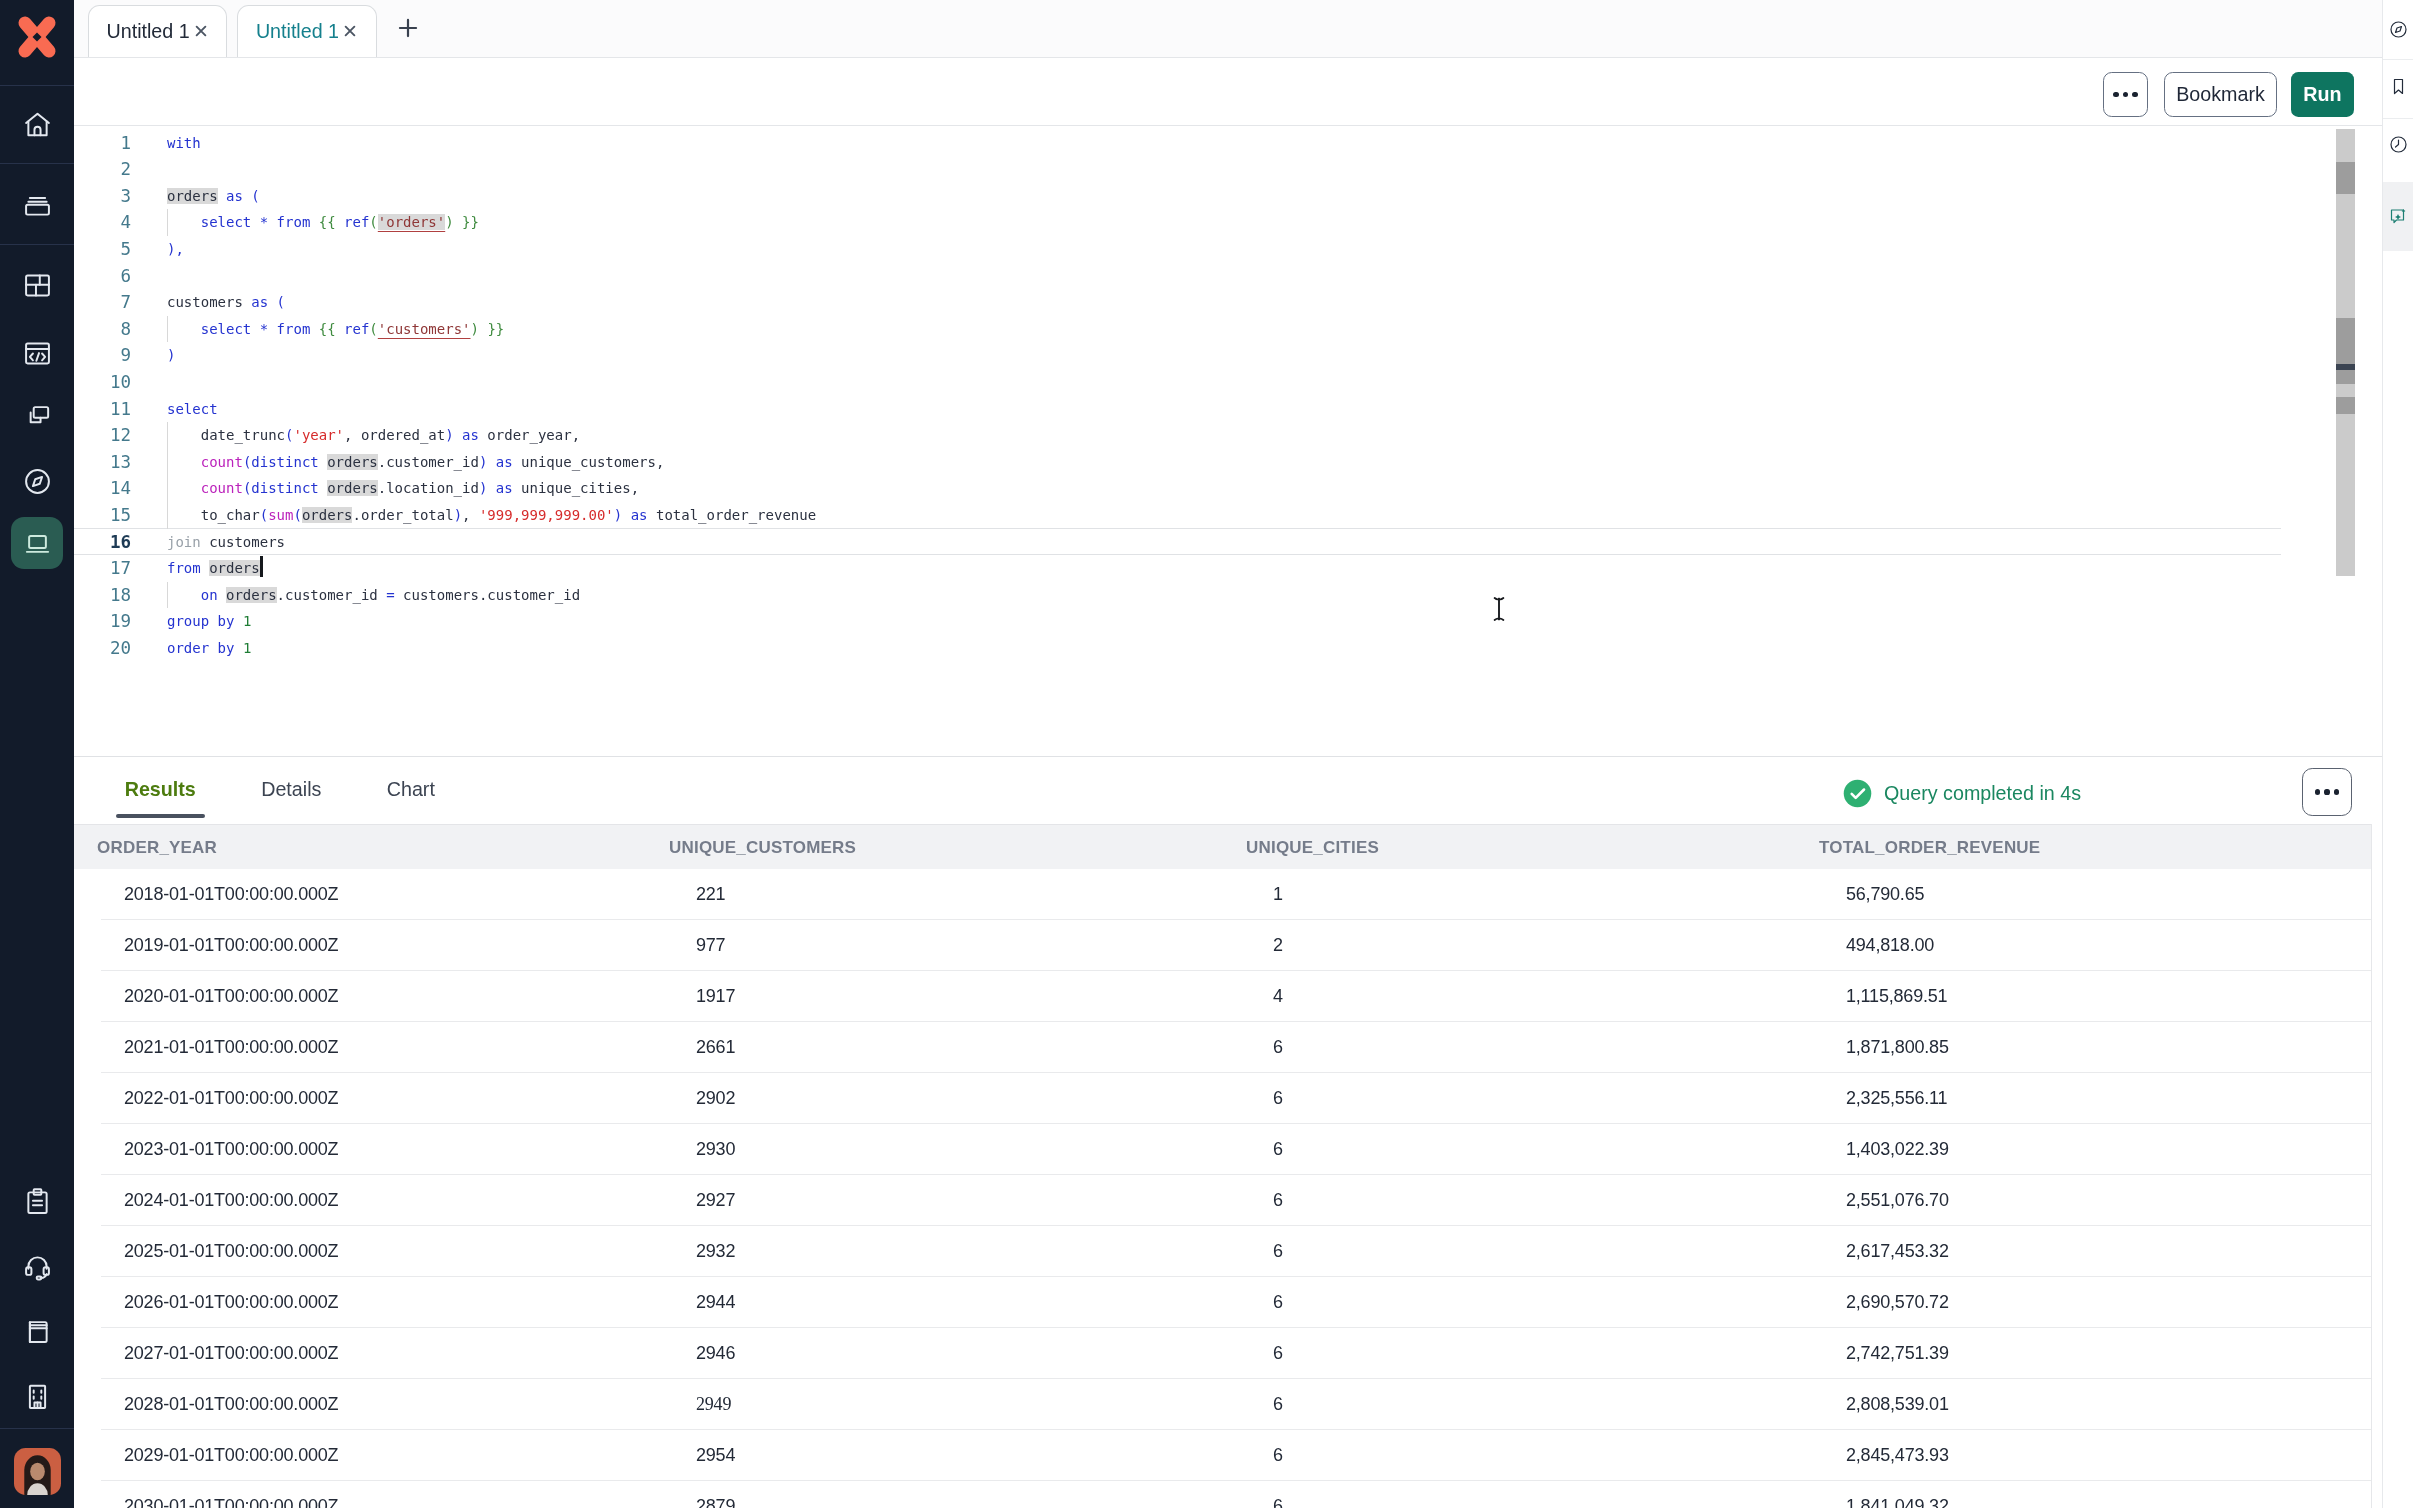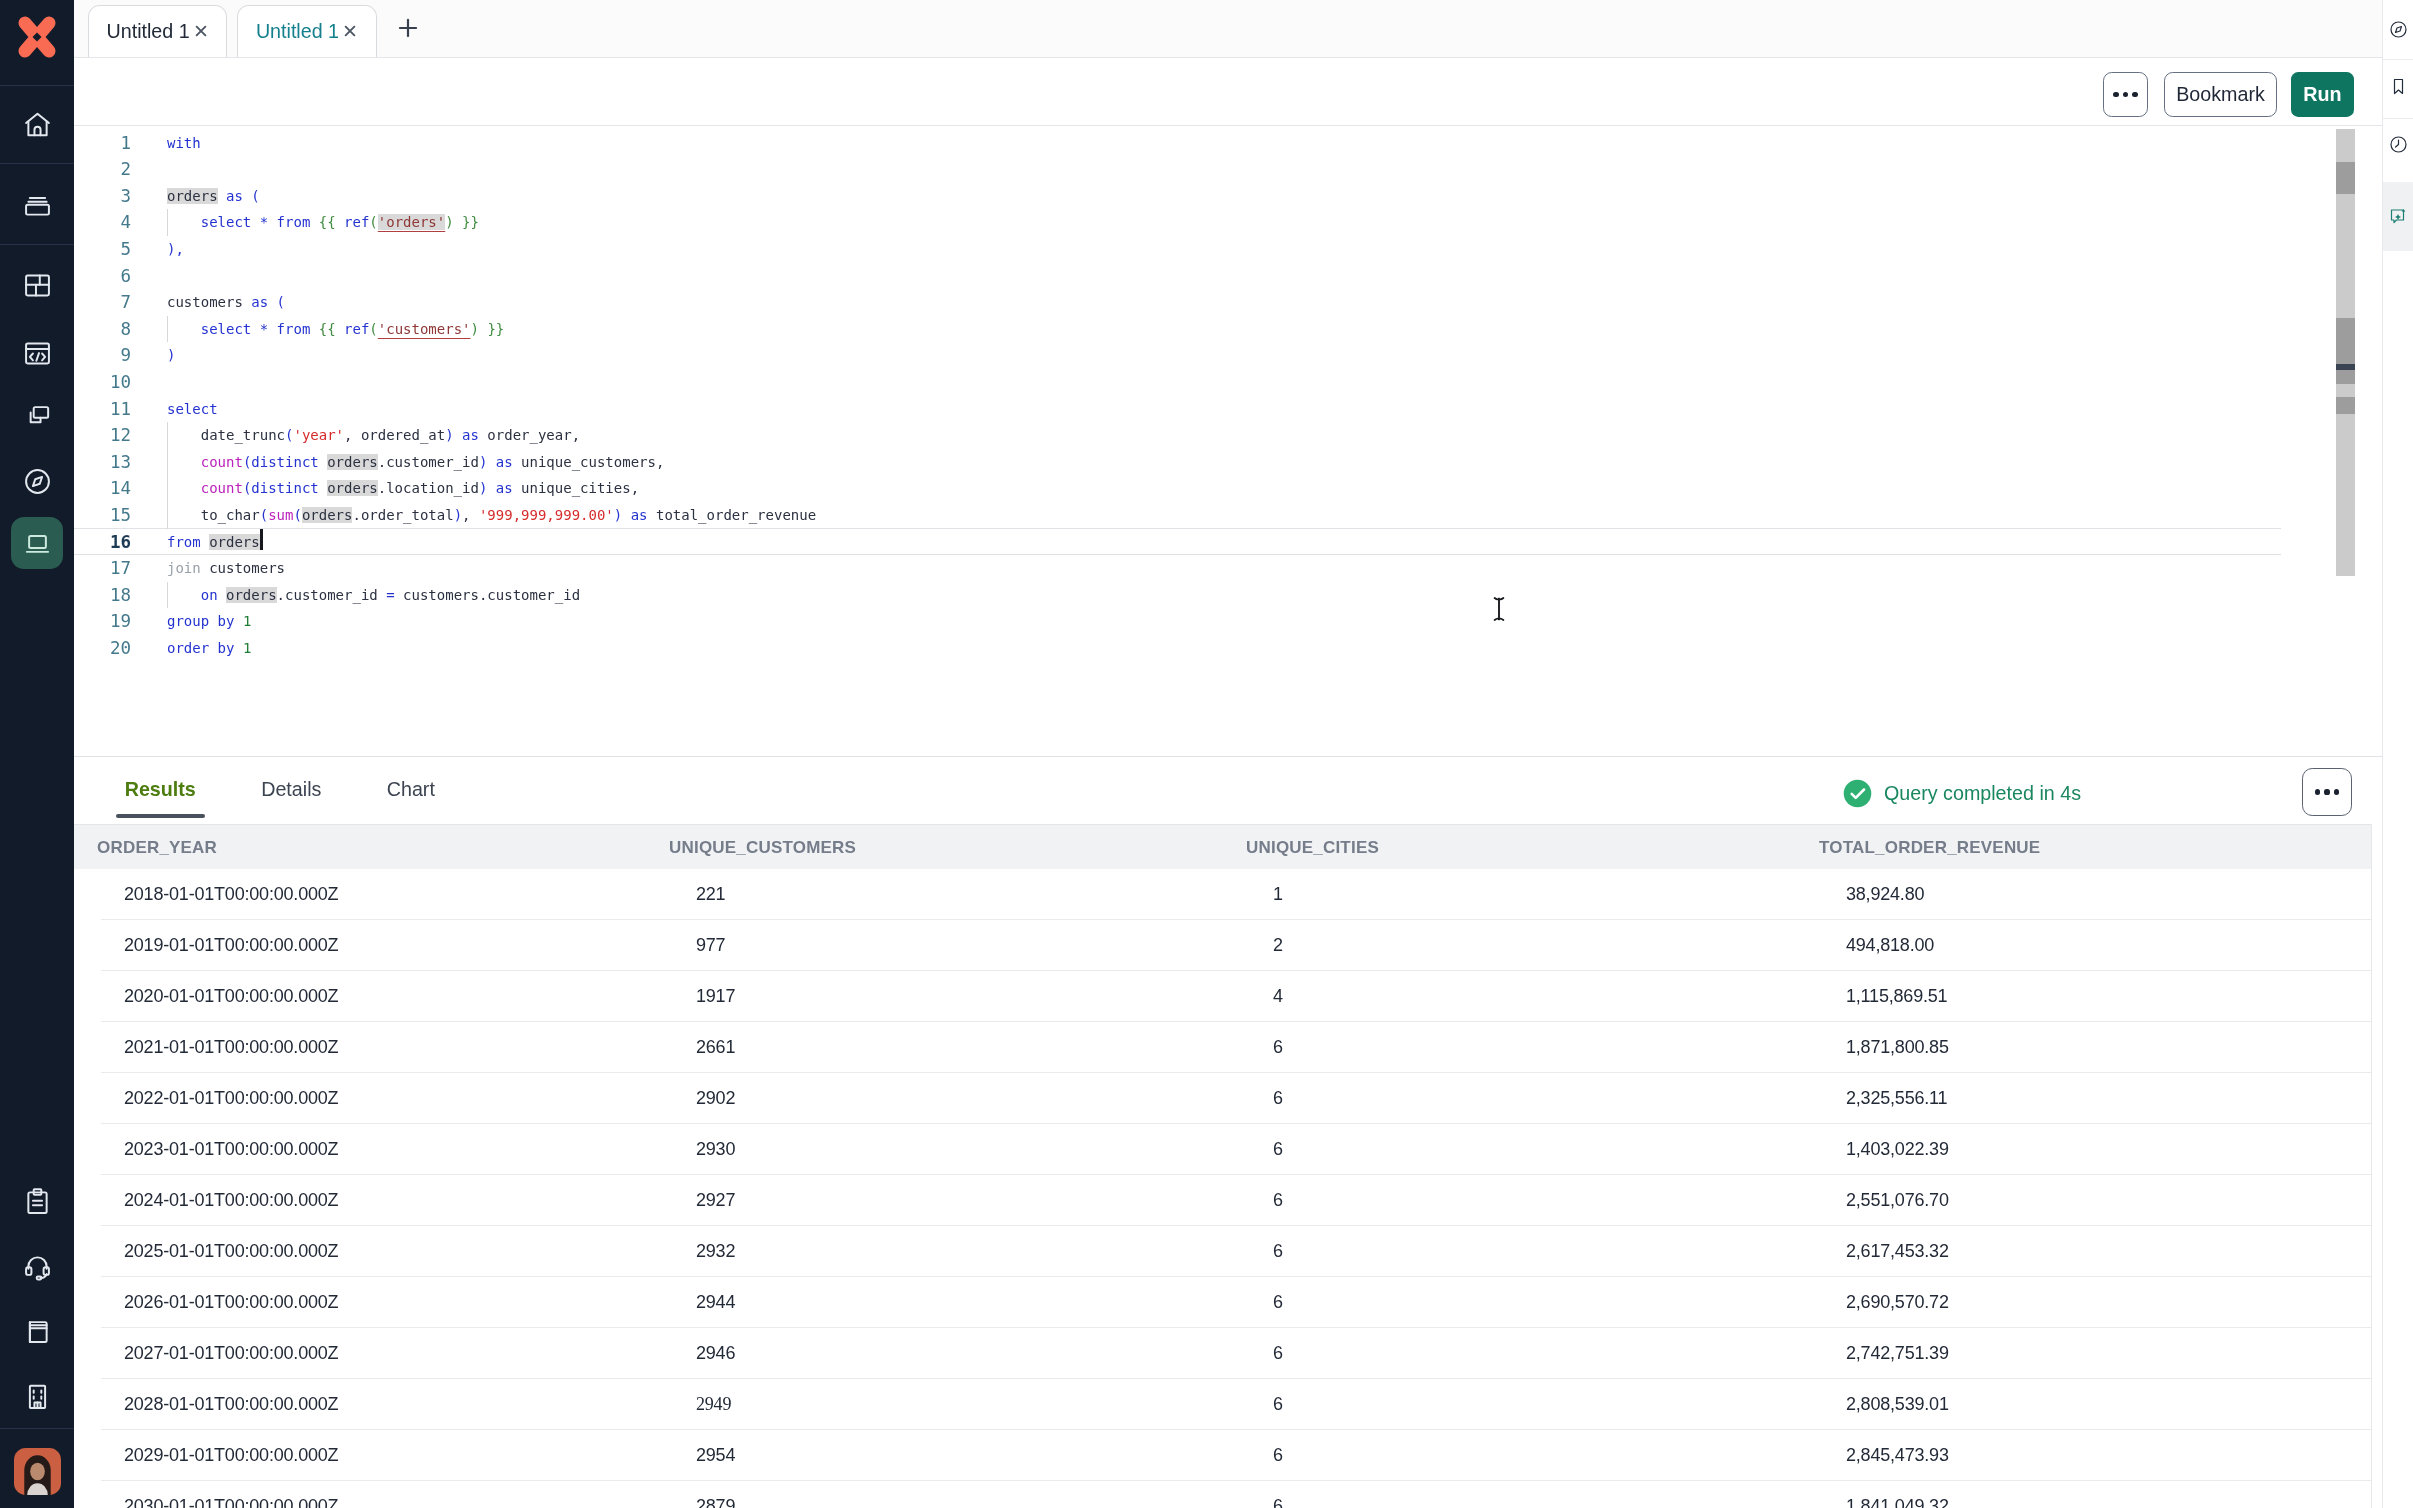--- a/index.html
+++ b/index.html
@@ -254,22 +254,22 @@
           <div class="codeline"></div>
           <div class="codeline"><span class="tk-id">customers</span><span class="tk-id"> </span><span class="tk-kw">as</span><span class="tk-kw"> (</span></div>
           <div class="codeline"><span class="guide"></span><span class="tk-id">    </span><span class="tk-kw">select</span><span class="tk-id"> </span><span class="tk-kw">*</span><span class="tk-id"> </span><span class="tk-kw">from</span><span class="tk-id"> </span><span class="tk-br">{{ </span><span class="tk-kw">ref</span><span class="tk-br">(</span><span class="tk-ref">'customers'</span><span class="tk-br">)</span><span class="tk-br"> }}</span></div>
           <div class="codeline"><span class="tk-kw">)</span></div>
           <div class="codeline"></div>
           <div class="codeline"><span class="tk-kw">select</span></div>
           <div class="codeline"><span class="guide"></span><span class="tk-id">    </span><span class="tk-id">date_trunc</span><span class="tk-kw">(</span><span class="tk-str">'year'</span><span class="tk-id">, </span><span class="tk-id">ordered_at</span><span class="tk-kw">)</span><span class="tk-id"> </span><span class="tk-kw">as</span><span class="tk-id"> order_year,</span></div>
           <div class="codeline"><span class="guide"></span><span class="tk-id">    </span><span class="tk-fn">count</span><span class="tk-kw">(</span><span class="tk-kw">distinct</span><span class="tk-id"> </span><span class="tk-id tk-hl">orders</span><span class="tk-id">.customer_id</span><span class="tk-kw">)</span><span class="tk-id"> </span><span class="tk-kw">as</span><span class="tk-id"> unique_customers,</span></div>
           <div class="codeline"><span class="guide"></span><span class="tk-id">    </span><span class="tk-fn">count</span><span class="tk-kw">(</span><span class="tk-kw">distinct</span><span class="tk-id"> </span><span class="tk-id tk-hl">orders</span><span class="tk-id">.location_id</span><span class="tk-kw">)</span><span class="tk-id"> </span><span class="tk-kw">as</span><span class="tk-id"> unique_cities,</span></div>
           <div class="codeline"><span class="guide"></span><span class="tk-id">    </span><span class="tk-id">to_char</span><span class="tk-kw">(</span><span class="tk-fn">sum</span><span class="tk-kw">(</span><span class="tk-id tk-hl">orders</span><span class="tk-id">.order_total</span><span class="tk-kw">)</span><span class="tk-id">, </span><span class="tk-str">'999,999,999.00'</span><span class="tk-kw">)</span><span class="tk-id"> </span><span class="tk-kw">as</span><span class="tk-id"> total_order_revenue</span></div>
+          <div class="codeline"><span class="tk-mut">join</span><span class="tk-id"> customers</span></div>
           <div class="codeline"><span class="tk-kw">from</span><span class="tk-id"> </span><span class="tk-id tk-hl">orders</span><span class="caret"></span></div>
-          <div class="codeline"><span class="tk-mut">join</span><span class="tk-id"> customers</span></div>
           <div class="codeline"><span class="guide"></span><span class="tk-id">    </span><span class="tk-kw">on</span><span class="tk-id"> </span><span class="tk-id tk-hl">orders</span><span class="tk-id">.customer_id</span><span class="tk-id"> </span><span class="tk-kw">=</span><span class="tk-id"> customers.customer_id</span></div>
           <div class="codeline"><span class="tk-kw">group by</span><span class="tk-id"> </span><span class="tk-num">1</span></div>
           <div class="codeline"><span class="tk-kw">order by</span><span class="tk-id"> </span><span class="tk-num">1</span></div>
         </div>
       <div class="ovr">
         <div class="mk" style="top:33px;height:32px"></div>
         <div class="mk" style="top:189px;height:46px"></div>
         <div class="cur-mk" style="top:235px;height:5.8px"></div>
         <div class="mk" style="top:241px;height:14.6px"></div>
         <div class="mk" style="top:268px;height:17px"></div>
@@ -307,21 +307,21 @@
             <span class="th" style="left: 23px;">ORDER_YEAR</span>
             <span class="th" style="left: 595px;">UNIQUE_CUSTOMERS</span>
             <span class="th" style="left: 1172px;">UNIQUE_CITIES</span>
             <span class="th" style="left: 1745px;">TOTAL_ORDER_REVENUE</span>
           </div>
         <div id="tbody">
             <div class="trow">
               <span class="td" style="left: 23px;">2018-01-01T00:00:00.000Z</span>
               <span class="td" style="left: 595px;">221</span>
               <span class="td" style="left: 1172px;">1</span>
-              <span class="td" style="left: 1745px;">38,924.80</span>
+              <span class="td" style="left: 1745px;">56,790.65</span>
             </div>
             <div class="trow">
               <span class="td" style="left: 23px;">2019-01-01T00:00:00.000Z</span>
               <span class="td" style="left: 595px;">977</span>
               <span class="td" style="left: 1172px;">2</span>
               <span class="td" style="left: 1745px;">494,818.00</span>
             </div>
             <div class="trow">
               <span class="td" style="left: 23px;">2020-01-01T00:00:00.000Z</span>
               <span class="td" style="left: 595px;">1917</span>

